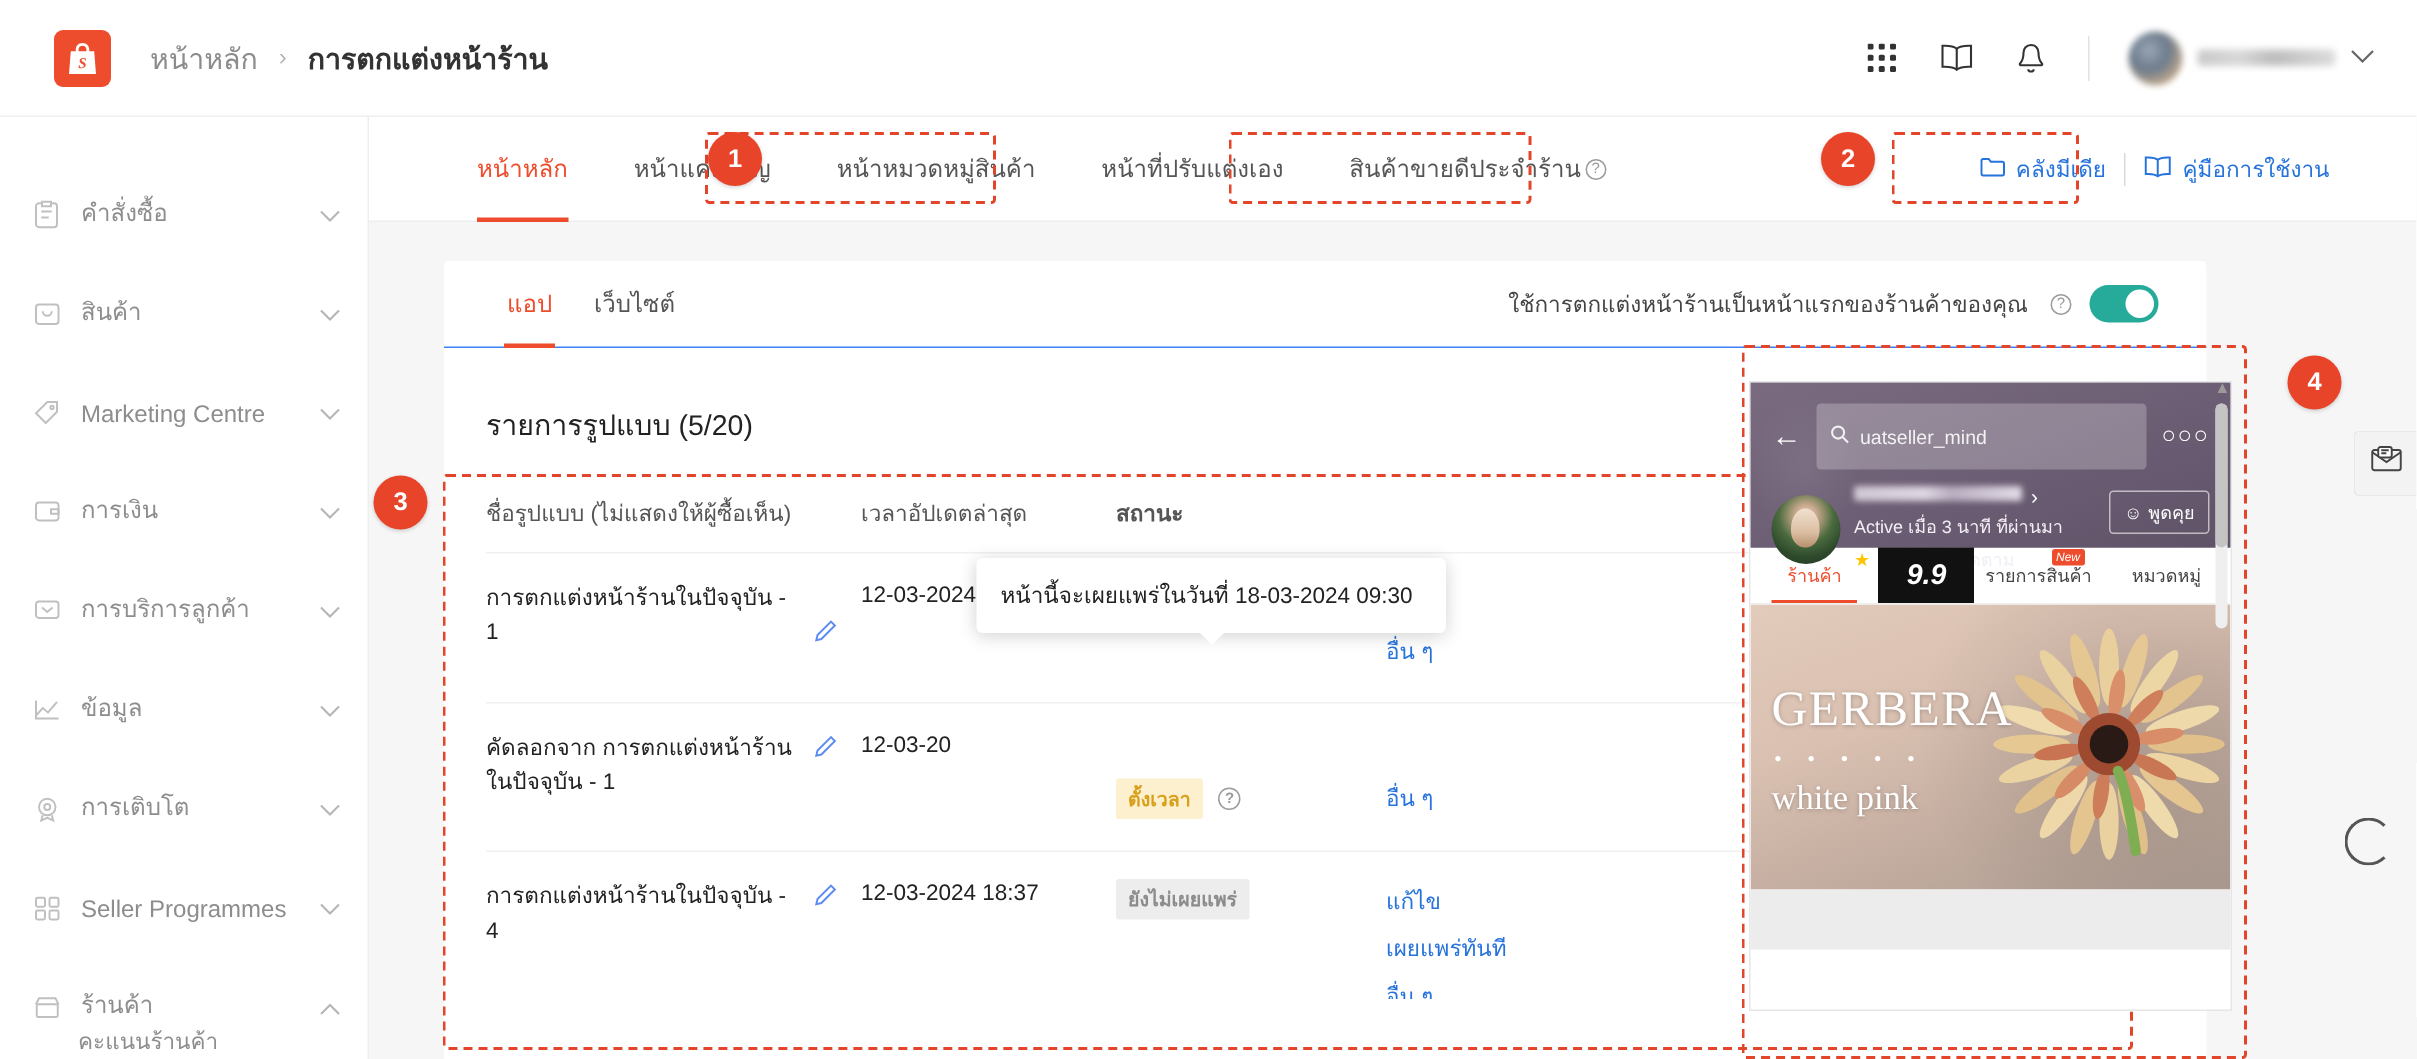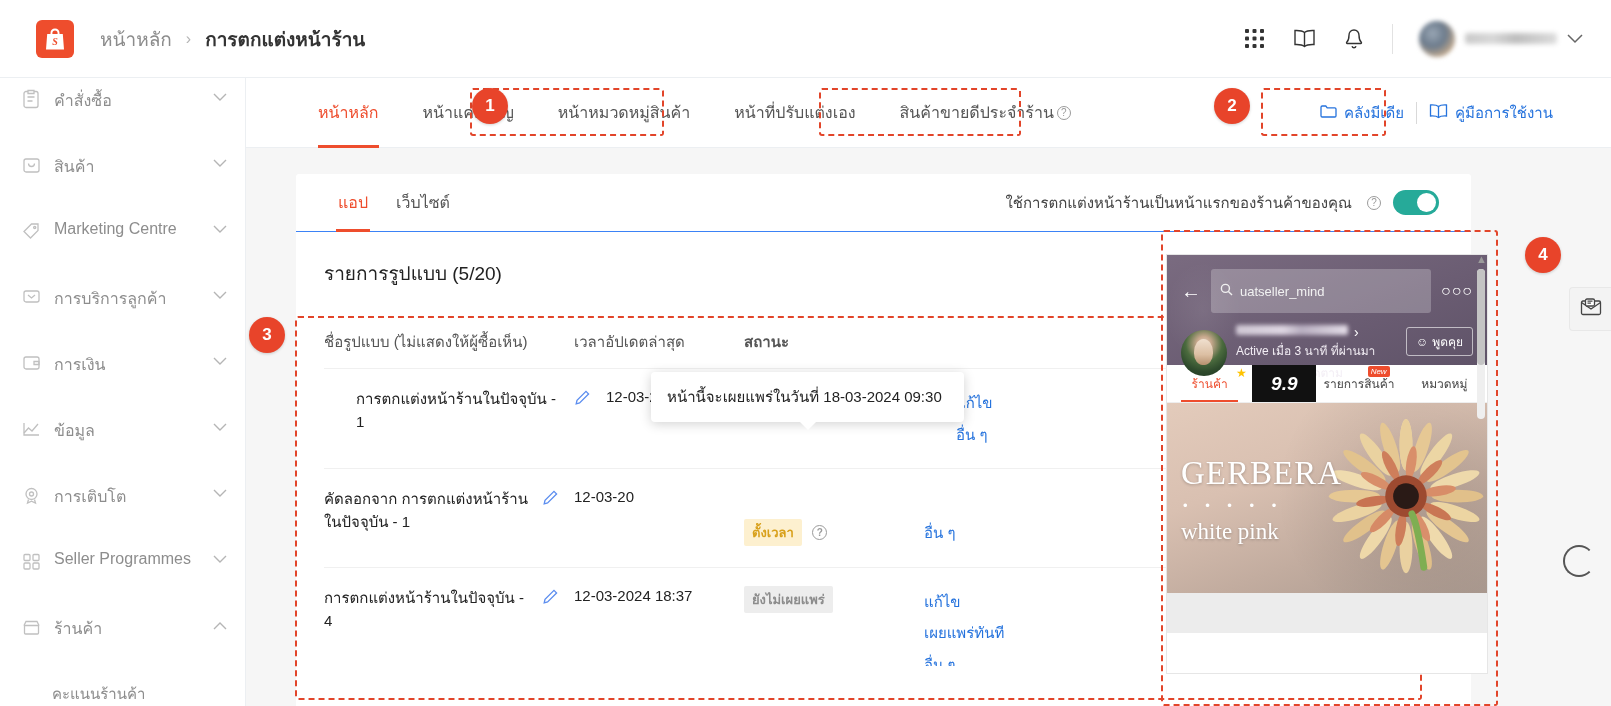--- a/index.html
+++ b/index.html
@@ -42,21 +42,21 @@
   }
   .chev-down { color:#666; }
 
   
   .sidebar {
     position:absolute; left:0; top:78px; width:246px; height:628px;
     background:#fff; border-right:1px solid #eceff2; padding-top:10px;
     overflow:hidden;
   }
   .side-item {
-    display:flex; align-items:flex-start; height:66px; padding:0 18px 0 20px;
+    display:flex; align-items:flex-end; height:66px; padding:0 18px 0 20px;
     color:#9b9b9b;
   }
   .side-ico { width:22px; height:22px; flex:none; color:#b8b8b8; margin-right:12px; display:flex; align-items:center; justify-content:center; }
   .side-label { font-size:16px; color:#8d8d8d; flex:1; white-space:nowrap; }
   .side-arrow { color:#b5b5b5; flex:none; }
   .side-sub { font-size:15px; color:#8d8d8d; padding-left:52px; height:28px; }
 
   
   .main { position:absolute; left:246px; top:78px; width:1365px; height:628px; background:#f6f6f6; overflow:hidden;}
 
@@ -97,21 +97,21 @@
   .ctab.active::after { content:""; position:absolute; left:12px; right:12px; bottom:0; height:3px; background:#ee4d2d; }
   .card-tabs-right { margin-left:auto; display:flex; align-items:center; gap:12px; padding-right:32px; }
   .homepage-label { font-size:15px; color:#444; }
   .switch {
     width:46px; height:25px; border-radius:13px; background:#26aa99; position:relative;
   }
   .switch::after {
     content:""; position:absolute; right:3px; top:3px; width:19px; height:19px; border-radius:50%; background:#fff;
   }
 
-  .list-head { display:flex; align-items:flex-start; padding:26px 28px 18px 28px; }
+  .list-head { display:flex; align-items:flex-end; padding:26px 28px 18px 28px; }
   .list-title { font-size:19px; color:#222; }
   .create-btn {
     margin-left:auto; background:#ee4d2d; color:#fff; font-size:16px;
     border:none; border-radius:3px; height:40px; padding:0 22px;
     display:flex; align-items:center; gap:9px; cursor:pointer;
   }
   .plus { font-size:20px; line-height:1; }
 
   
   .table-wrap { position:relative; margin:0 14px 0 28px; height:350px; overflow:hidden; }
@@ -327,38 +327,38 @@
       </span>
       <span class="side-label">Marketing Centre</span>
       <span class="side-arrow"><svg width="14" height="9" viewBox="0 0 14 9" fill="none" stroke="#b5b5b5" stroke-width="1.4">
             <path d="M1 1l6 6 6-6"></path>
           </svg></span>
     </div>
 
     <div class="side-item">
       <span class="side-ico">
         <svg width="19" height="18" viewBox="0 0 19 18" fill="none" stroke="#c0c0c0" stroke-width="1.3">
+            <rect x="2" y="3" width="15" height="12" rx="2"></rect>
+            <path d="M12 7.5h5v3h-5z"></path>
+          </svg>
+      </span>
+      <span class="side-label">การเงิน</span>
+      <span class="side-arrow"><svg width="14" height="9" viewBox="0 0 14 9" fill="none" stroke="#b5b5b5" stroke-width="1.4">
+            <path d="M1 1l6 6 6-6"></path>
+          </svg></span>
+    </div>
+
+    <div class="side-item">
+      <span class="side-ico">
+        <svg width="19" height="18" viewBox="0 0 19 18" fill="none" stroke="#c0c0c0" stroke-width="1.3">
             <rect x="2" y="3" width="15" height="11" rx="2"></rect>
             <path d="M6 7l3.5 3L13 7"></path>
           </svg>
       </span>
       <span class="side-label">การบริการลูกค้า</span>
-      <span class="side-arrow"><svg width="14" height="9" viewBox="0 0 14 9" fill="none" stroke="#b5b5b5" stroke-width="1.4">
-            <path d="M1 1l6 6 6-6"></path>
-          </svg></span>
-    </div>
-
-    <div class="side-item">
-      <span class="side-ico">
-        <svg width="19" height="18" viewBox="0 0 19 18" fill="none" stroke="#c0c0c0" stroke-width="1.3">
-            <rect x="2" y="3" width="15" height="12" rx="2"></rect>
-            <path d="M12 7.5h5v3h-5z"></path>
-          </svg>
-      </span>
-      <span class="side-label">การเงิน</span>
       <span class="side-arrow"><svg width="14" height="9" viewBox="0 0 14 9" fill="none" stroke="#b5b5b5" stroke-width="1.4">
             <path d="M1 1l6 6 6-6"></path>
           </svg></span>
     </div>
 
     <div class="side-item">
       <span class="side-ico">
         <svg width="19" height="18" viewBox="0 0 19 18" fill="none" stroke="#c0c0c0" stroke-width="1.3">
             <path d="M2 13l4.5-5L10 11l6-7"></path>
             <path d="M2 3v12h15"></path>
@@ -486,21 +486,21 @@
       </div>
 
       <div class="table-wrap">
         <div class="thead">
           <div class="col1">ชื่อรูปแบบ (ไม่แสดงให้ผู้ซื้อเห็น)</div>
           <div class="col2">เวลาอัปเดตล่าสุด</div>
           <div class="col3">สถานะ</div>
         </div>
 
         <div class="trow">
-          <div class="col1" style="display:flex; align-items:flex-start;margin-left:32px;">
+          <div class="col1" style="display:flex; align-items:flex-end;">
             <span class="rowname">การตกแต่งหน้าร้านในปัจจุบัน - 1</span>
             <span class="pen">
               <svg width="17" height="17" viewBox="0 0 17 17" fill="none" stroke="#5b8def" stroke-width="1.3">
                   <path d="M12 2.4l2.6 2.6-9 9-3.4.8.8-3.4 9-9z"></path>
                 </svg>
             </span>
           </div>
           <div class="col2 rowtime">12-03-2024 18:22</div>
           <div class="col3"><span class="status st-pub">เผยแพร่</span></div>
           <div class="col4">

